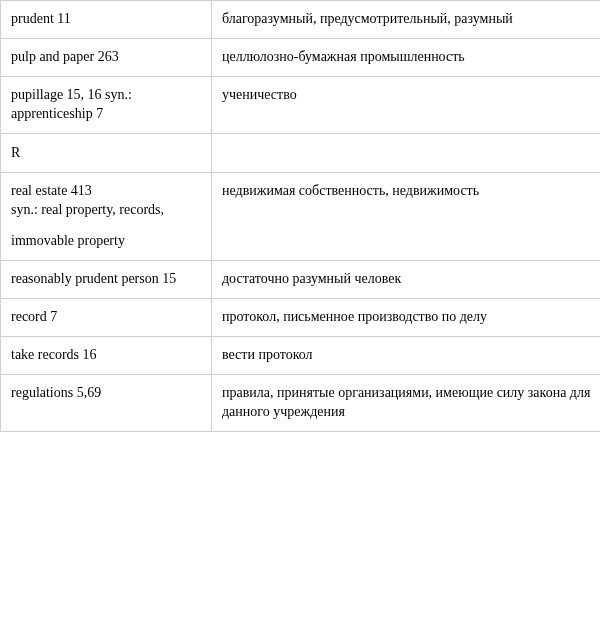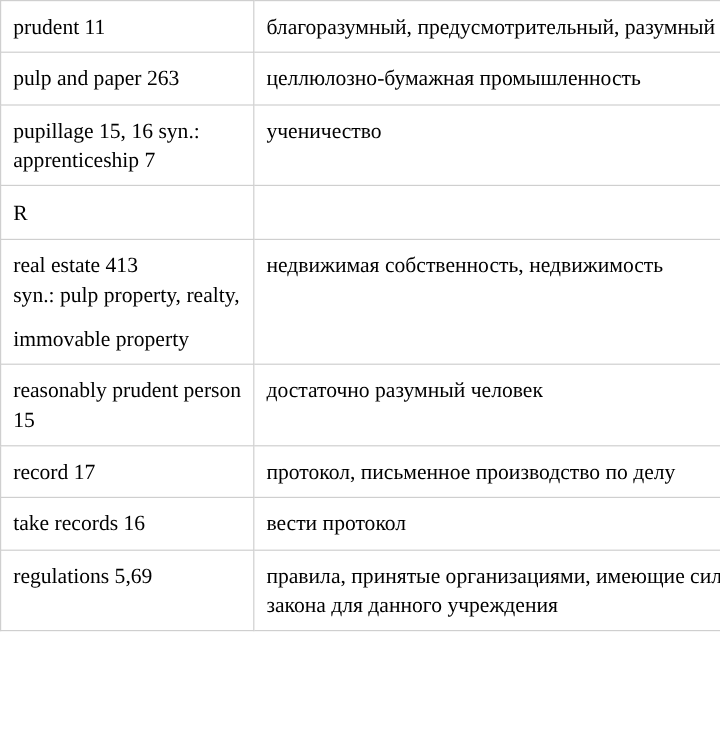--- a/index.html
+++ b/index.html
@@ -16,21 +16,21 @@
   }
   .glossary-table {
     width: 600px;
     border-collapse: collapse;
     table-layout: fixed;
   }
   .glossary-table td {
     border: 1px solid #cfcfcf;
     vertical-align: top;
     padding: 9px 10px 9px 10px;
-    font-size: 18px;
+    font-size: 14px;
     line-height: 1.35;
   }
   .col-term {
     width: 190px;
   }
   .col-def {
     width: 410px;
   }
   .row-section td {
     padding-top: 10px;
@@ -52,29 +52,29 @@
       </tr>
       <tr>
         <td class="col-term"><span>pupillage 15, 16 </span><span class="syn">syn.:</span><span> apprenticeship 7</span></td>
         <td class="col-def">ученичество</td>
       </tr>
       <tr class="row-section">
         <td class="col-term"><span>R</span></td>
         <td class="col-def"></td>
       </tr>
       <tr>
-        <td class="col-term"><span>real estate 413</span><br><span class="syn">syn.:</span><span class="gap-wrap"> pulp property, realty,</span><div style="height: 12px;"></div><span>immovable property</span></td>
+        <td class="col-term"><span>real estate 413</span><br><span class="syn">syn.:</span><span class="gap-wrap"> real property, records,</span><div style="height: 12px;"></div><span>immovable property</span></td>
         <td class="col-def">недвижимая собственность, недвижимость</td>
       </tr>
       <tr>
         <td class="col-term"><span>reasonably prudent person 15</span></td>
         <td class="col-def">достаточно разумный человек</td>
       </tr>
       <tr>
-        <td class="col-term"><span>record 17</span></td>
+        <td class="col-term"><span>record 7</span></td>
         <td class="col-def">протокол, письменное производство по делу</td>
       </tr>
       <tr>
         <td class="col-term"><span>take records 16</span></td>
         <td class="col-def">вести протокол</td>
       </tr>
       <tr>
         <td class="col-term"><span>regulations 5,69</span></td>
         <td class="col-def">правила, принятые организациями, имеющие силу закона для данного учреждения</td>
       </tr>

